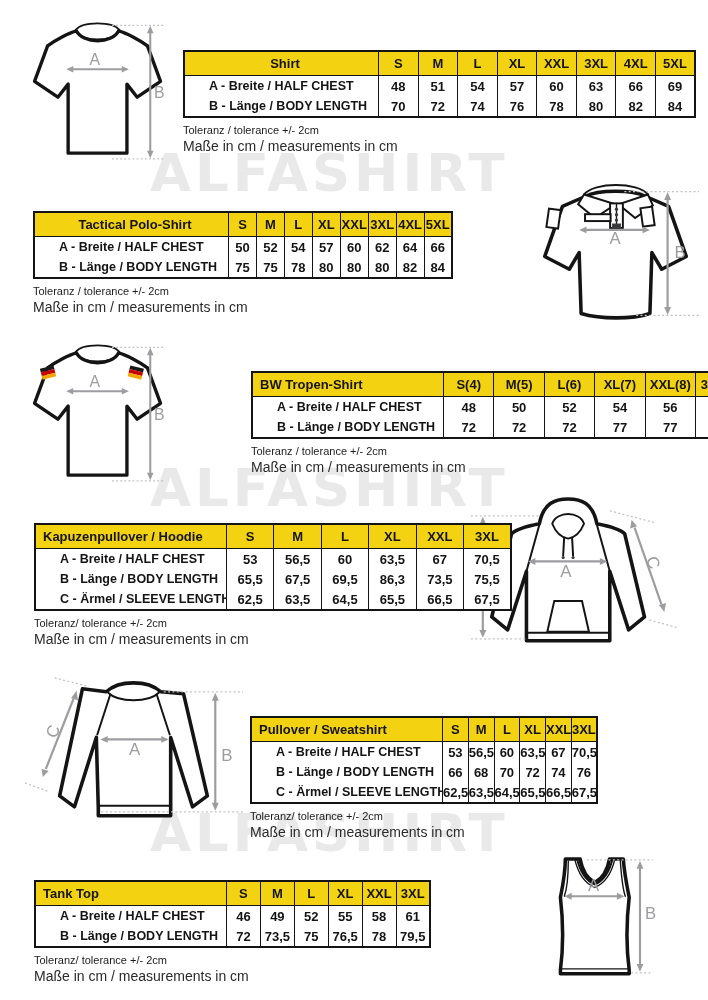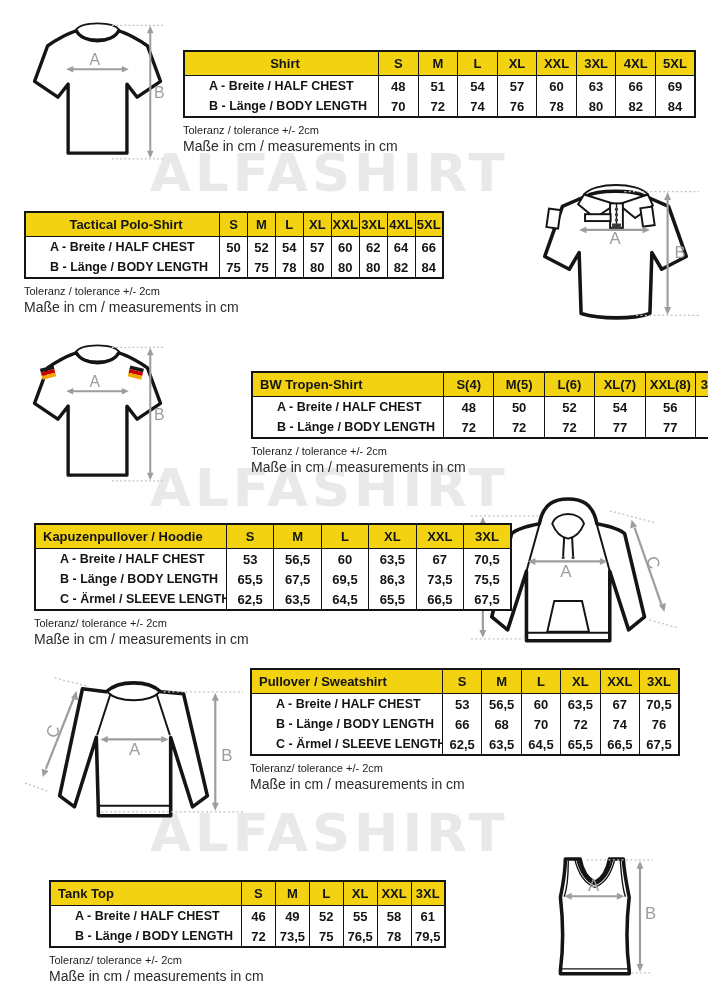--- a/index.html
+++ b/index.html
@@ -112,21 +112,21 @@
             </tr>
           </tbody>
         </table>
       </div>
     <div class="notes">
       <div class="note1">Toleranz / tolerance +/- 2cm</div>
       <div class="note2">Maße in cm / measurements in cm</div>
     </div>
   </div>
 
-  <div class="sec" style="left:24px;top:211px;width:420px">
+  <div class="sec" style="left:33px;top:211px;width:420px">
     <div>
         <table class="size-table cols-8">
           <thead>
             <tr>
               <th class="title-cell">Tactical Polo-Shirt</th>
               <th class="size-cell">S</th>
               <th class="size-cell">M</th>
               <th class="size-cell">L</th>
               <th class="size-cell">XL</th>
               <th class="size-cell">XXL</th>
@@ -386,21 +386,21 @@
     <g>
       <line class="dotted" x1="38" y1="8" x2="70" y2="16"></line>
       <line class="dotted" x1="8" y1="114" x2="33" y2="123"></line>
       <line class="arrow" x1="57" y1="29" x2="29" y2="100"></line>
       <polygon class="ahead" points="60,21 54.5,28.2 61.6,30.8"></polygon>
       <polygon class="ahead" points="26,108 24.8,99.6 31.9,101.8"></polygon>
       <text class="dimtext" x="30" y="68" transform="rotate(-70 36 62)">C</text>
     </g>
   </svg>
 
-  <div class="sec" style="left:250px;top:668px;width:430px">
+  <div class="sec" style="left:250px;top:716px;width:348px">
     <div>
         <table class="size-table cols-6">
           <thead>
             <tr>
               <th class="title-cell">Pullover / Sweatshirt</th>
               <th class="size-cell">S</th>
               <th class="size-cell">M</th>
               <th class="size-cell">L</th>
               <th class="size-cell">XL</th>
               <th class="size-cell">XXL</th>
@@ -437,21 +437,21 @@
             </tr>
           </tbody>
         </table>
       </div>
     <div class="notes">
       <div class="note1">Toleranz/ tolerance +/- 2cm</div>
       <div class="note2">Maße in cm / measurements in cm</div>
     </div>
   </div>
 
-  <div class="sec" style="left:49px;top:880px;width:397px">
+  <div class="sec" style="left:34px;top:880px;width:397px">
     <div>
         <table class="size-table cols-6">
           <thead>
             <tr>
               <th class="title-cell">Tank Top</th>
               <th class="size-cell">S</th>
               <th class="size-cell">M</th>
               <th class="size-cell">L</th>
               <th class="size-cell">XL</th>
               <th class="size-cell">XXL</th>

